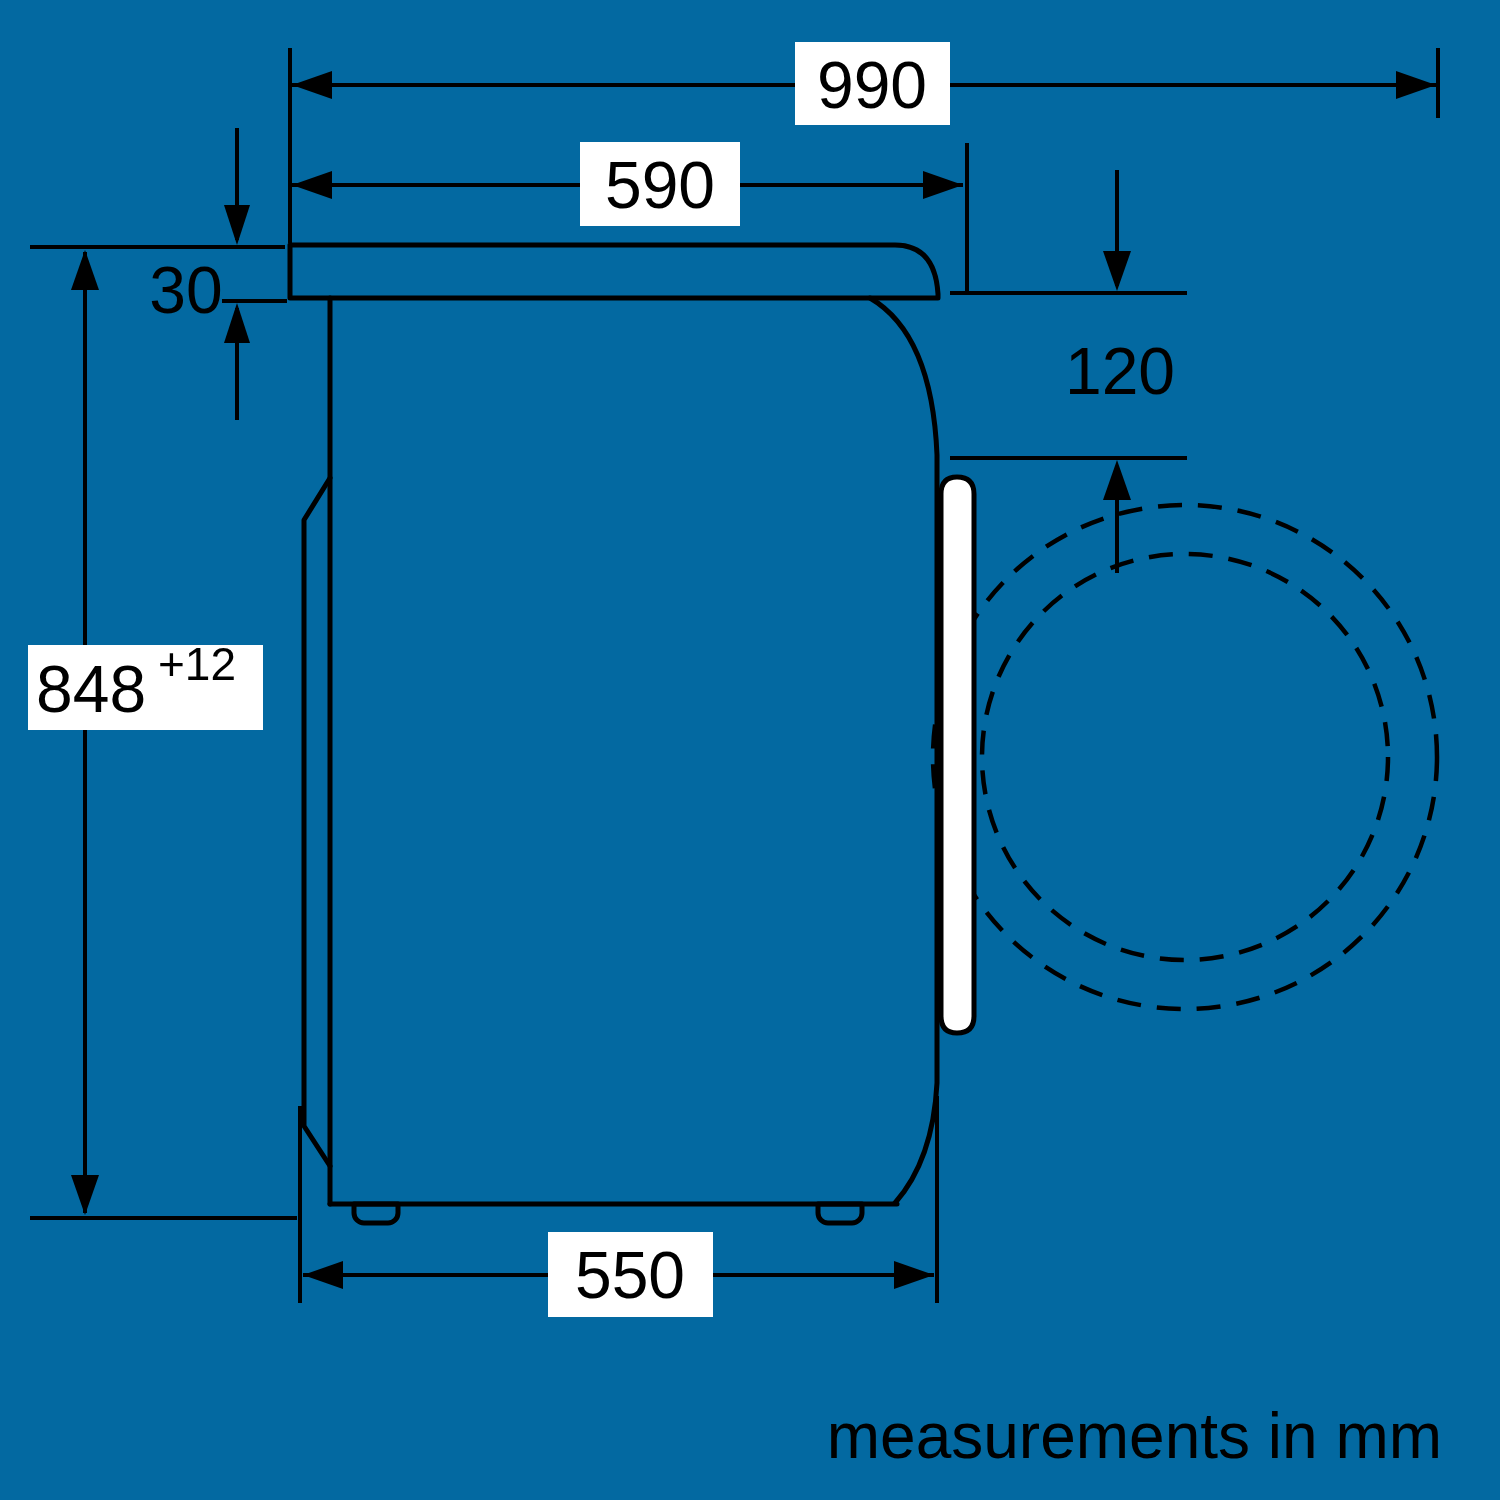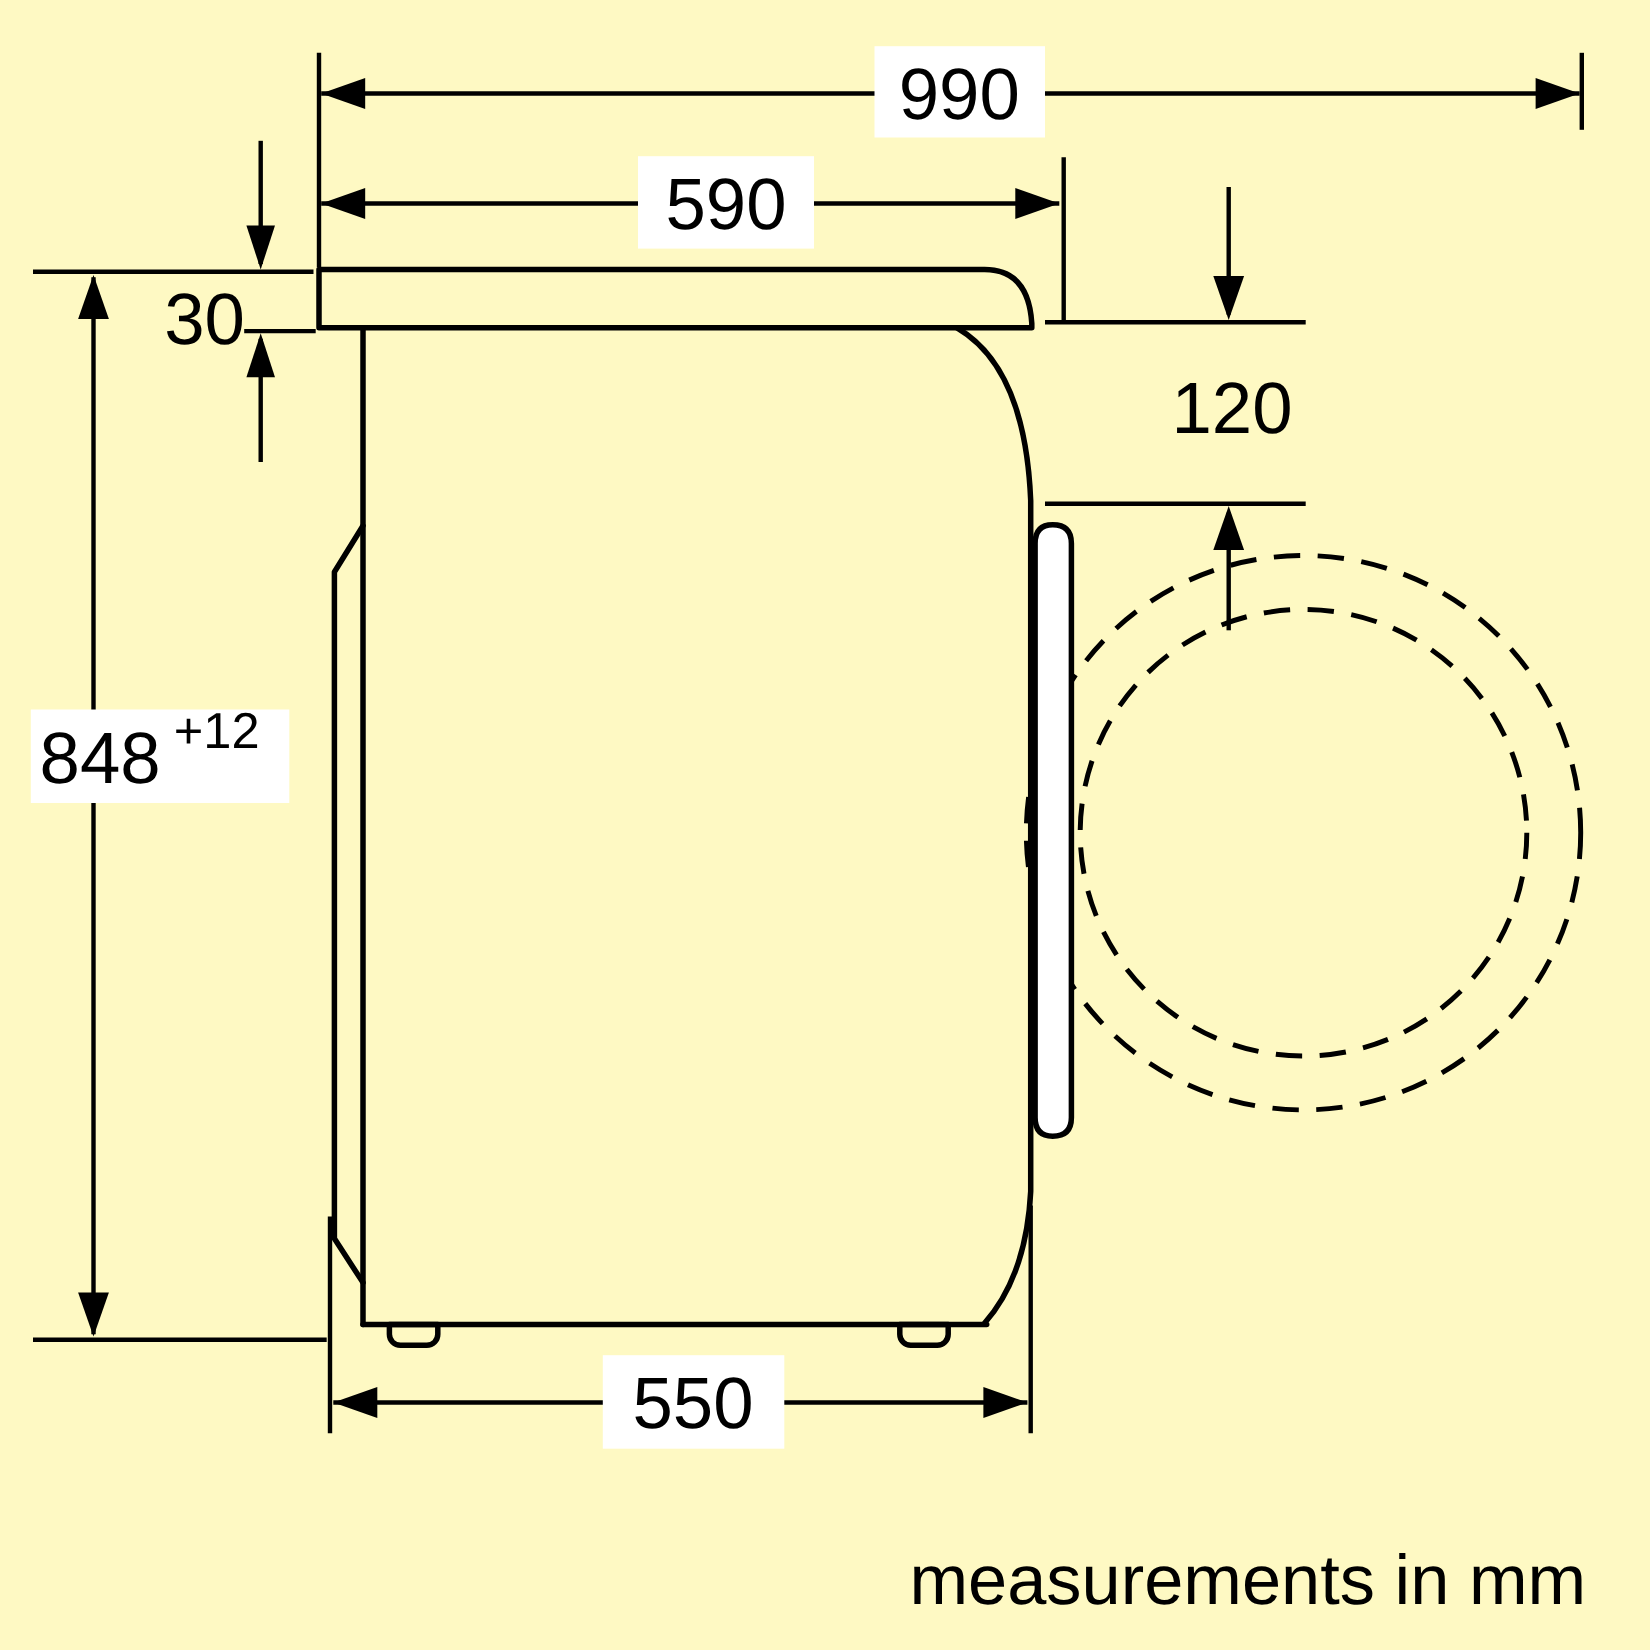--- a/index.html
+++ b/index.html
@@ -7,21 +7,21 @@
     padding: 0;
     background: #ffffff;
     width: 1500px;
     height: 1500px;
     font-family: "Liberation Sans", sans-serif;
   }
   .canvas {
     position: relative;
     width: 1500px;
     height: 1500px;
-    background: #fef9c3;
+    background: #0369a1;
     overflow: hidden;
   }
   svg { display: block; }
   .dim-text {
     font-family: "Liberation Sans", sans-serif;
     font-size: 66px;
     fill: #000000;
   }
   .dim-text-sup {
     font-family: "Liberation Sans", sans-serif;

